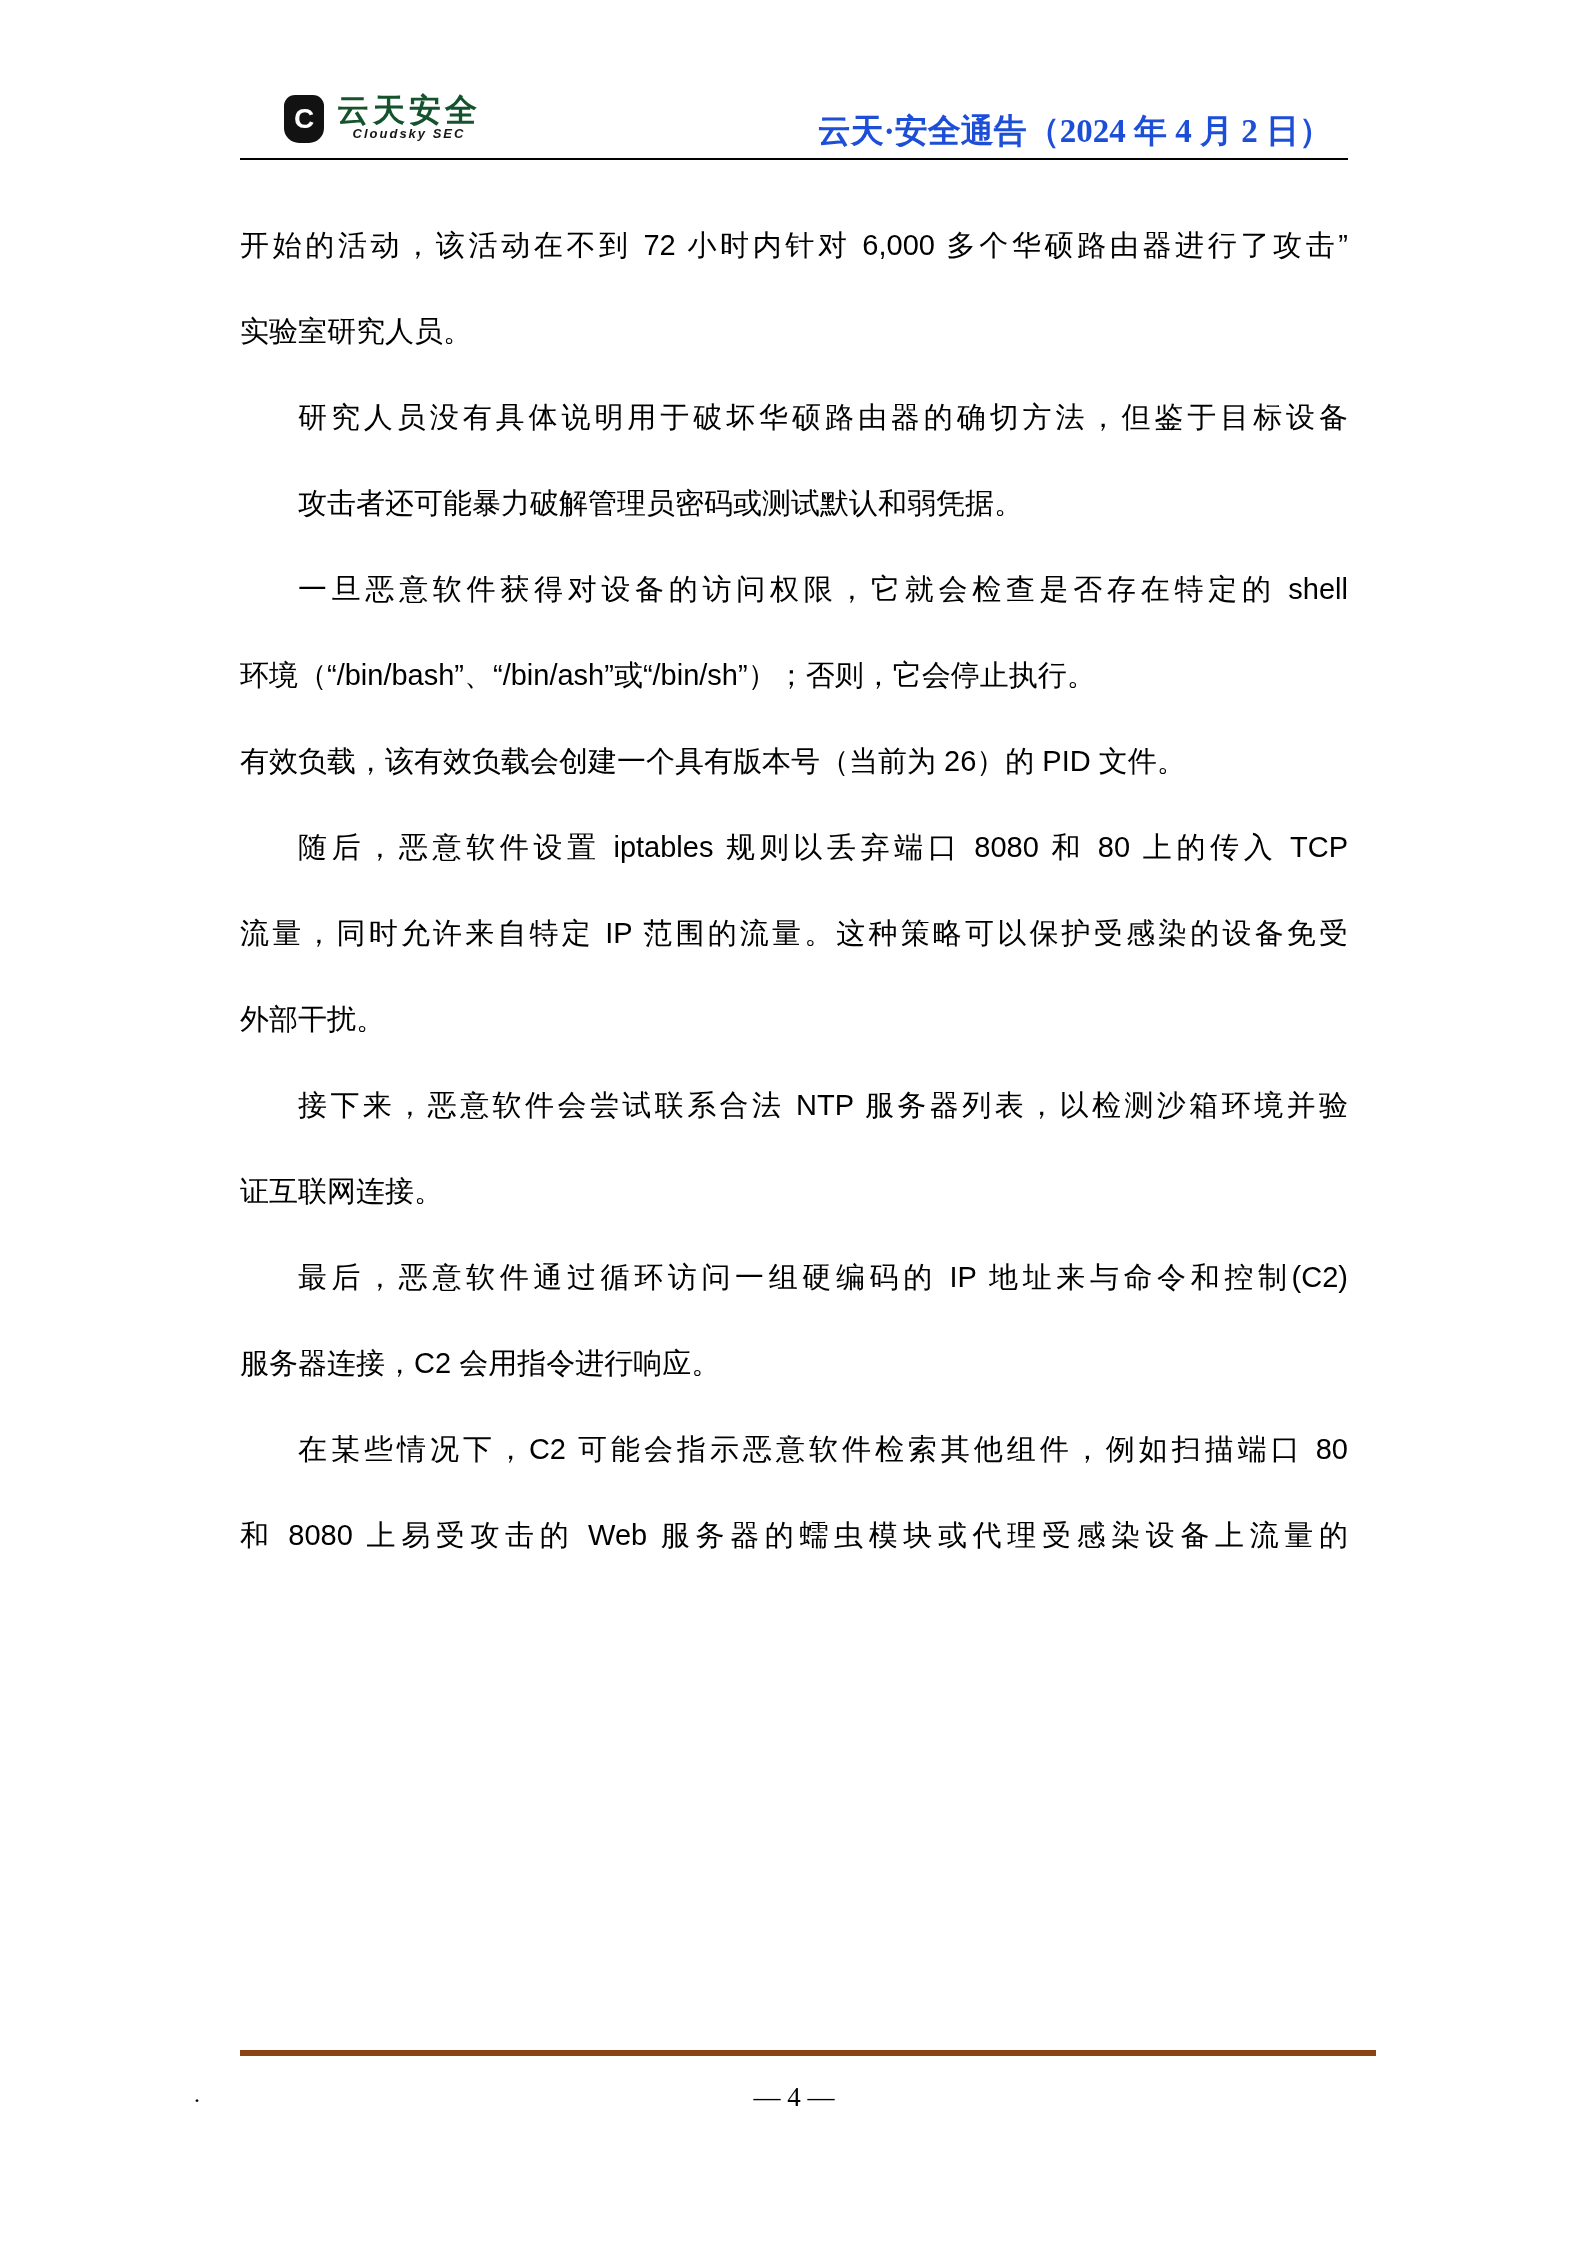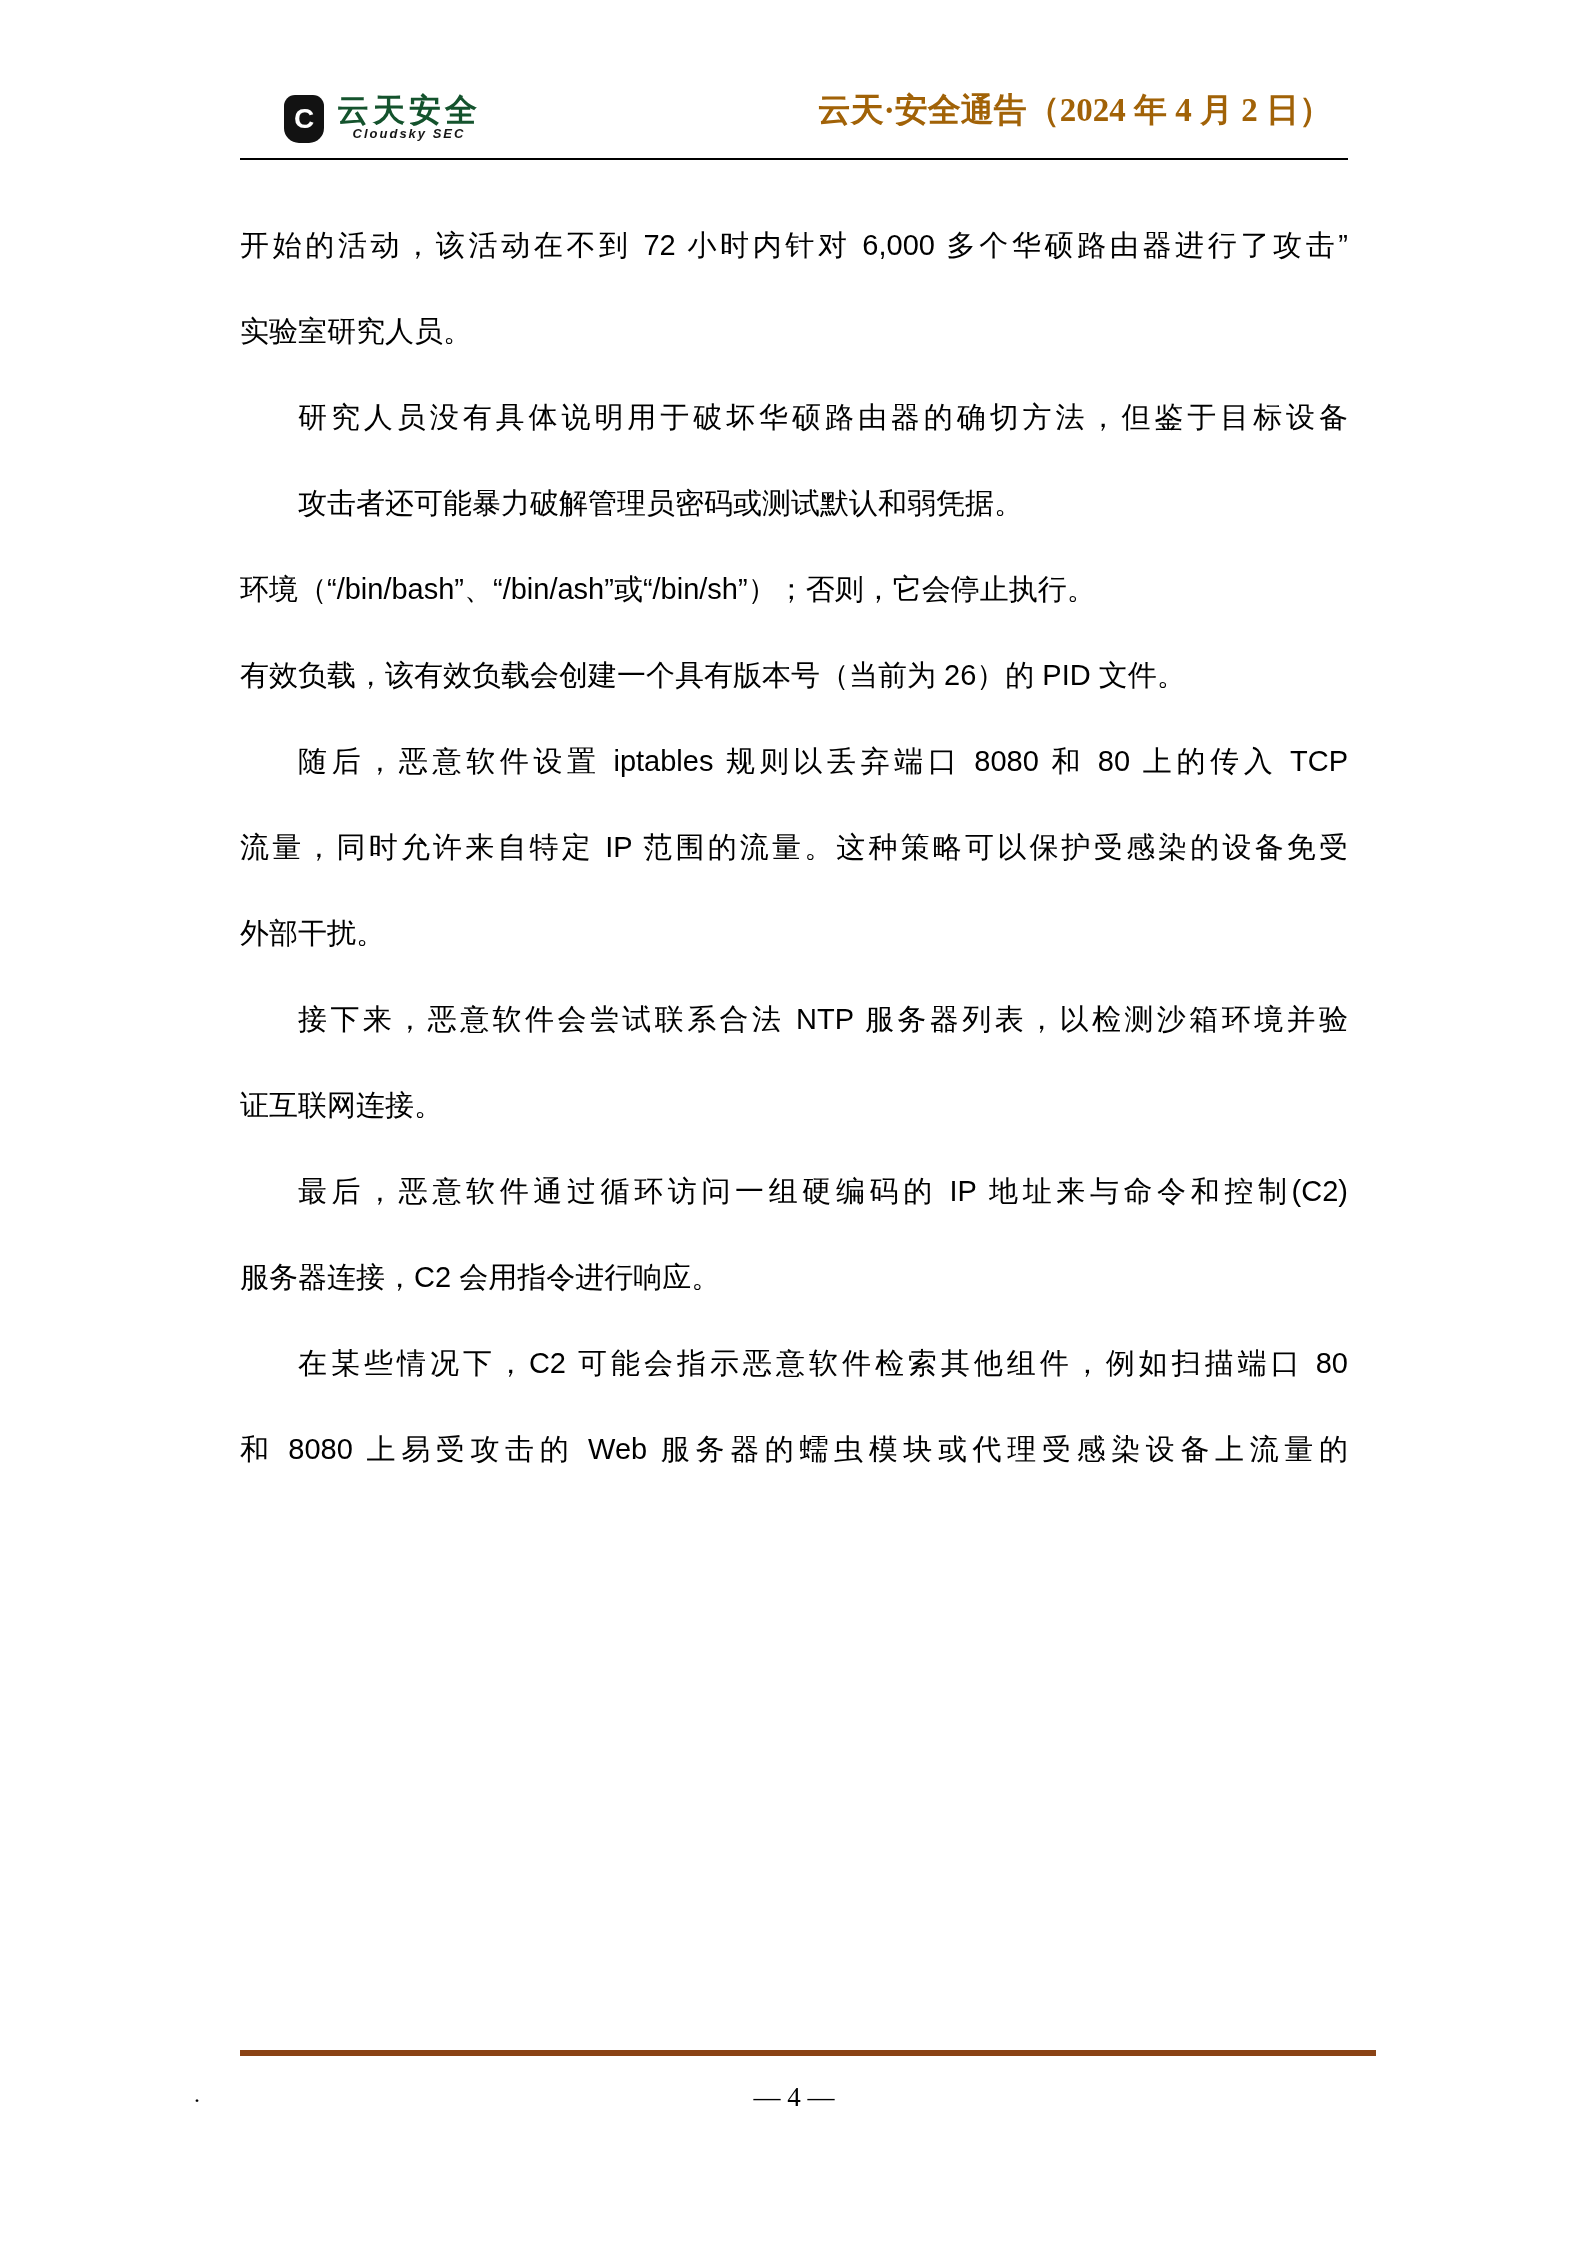--- a/index.html
+++ b/index.html
@@ -55,27 +55,27 @@
     font-weight: 700;
     font-style: italic;
     letter-spacing: 2px;
     color: #161616;
     line-height: 15px;
     margin-top: 3px;
     text-align: center;
   }
   .header-title {
     position: absolute;
-    top: 88px;
+    top: 109px;
     right: 255px;
     font-family: "Liberation Serif", "DejaVu Serif", serif;
     font-weight: 700;
     font-size: 33px;
     white-space: nowrap;
-    color: #a16207;
+    color: #1d4ed8;
   }
   .header-rule {
     position: absolute;
     left: 240px;
     top: 158px;
     width: 1108px;
     height: 2px;
     background: #000000;
   }
 
@@ -149,20 +149,21 @@
     </div>
     <div class="header-title">云天·安全通告（2024 年 4 月 2 日）</div>
     <div class="header-rule" style="background: rgb(0, 0, 0);"></div>
   </header>
 
   <main class="body-text" id="content">
       <div class="line fill">开始的活动，该活动在不到 72 小时内针对 6,000 多个华硕路由器进行了攻击”</div>
       <div class="line">实验室研究人员。</div>
       <div class="line fill indent">研究人员没有具体说明用于破坏华硕路由器的确切方法，但鉴于目标设备</div>
       <div class="line indent">攻击者还可能暴力破解管理员密码或测试默认和弱凭据。</div>
+      <div class="line fill indent">一旦恶意软件获得对设备的访问权限，它就会检查是否存在特定的 shell</div>
       <div class="line">环境（“/bin/bash”、“/bin/ash”或“/bin/sh”）；否则，它会停止执行。</div>
       <div class="line">有效负载，该有效负载会创建一个具有版本号（当前为 26）的 PID 文件。</div>
       <div class="line fill indent">随后，恶意软件设置 iptables 规则以丢弃端口 8080 和 80 上的传入 TCP</div>
       <div class="line fill">流量，同时允许来自特定 IP 范围的流量。这种策略可以保护受感染的设备免受</div>
       <div class="line">外部干扰。</div>
       <div class="line fill indent">接下来，恶意软件会尝试联系合法 NTP 服务器列表，以检测沙箱环境并验</div>
       <div class="line">证互联网连接。</div>
       <div class="line fill indent">最后，恶意软件通过循环访问一组硬编码的 IP 地址来与命令和控制(C2)</div>
       <div class="line">服务器连接，C2 会用指令进行响应。</div>
       <div class="line fill indent">在某些情况下，C2 可能会指示恶意软件检索其他组件，例如扫描端口 80</div>

